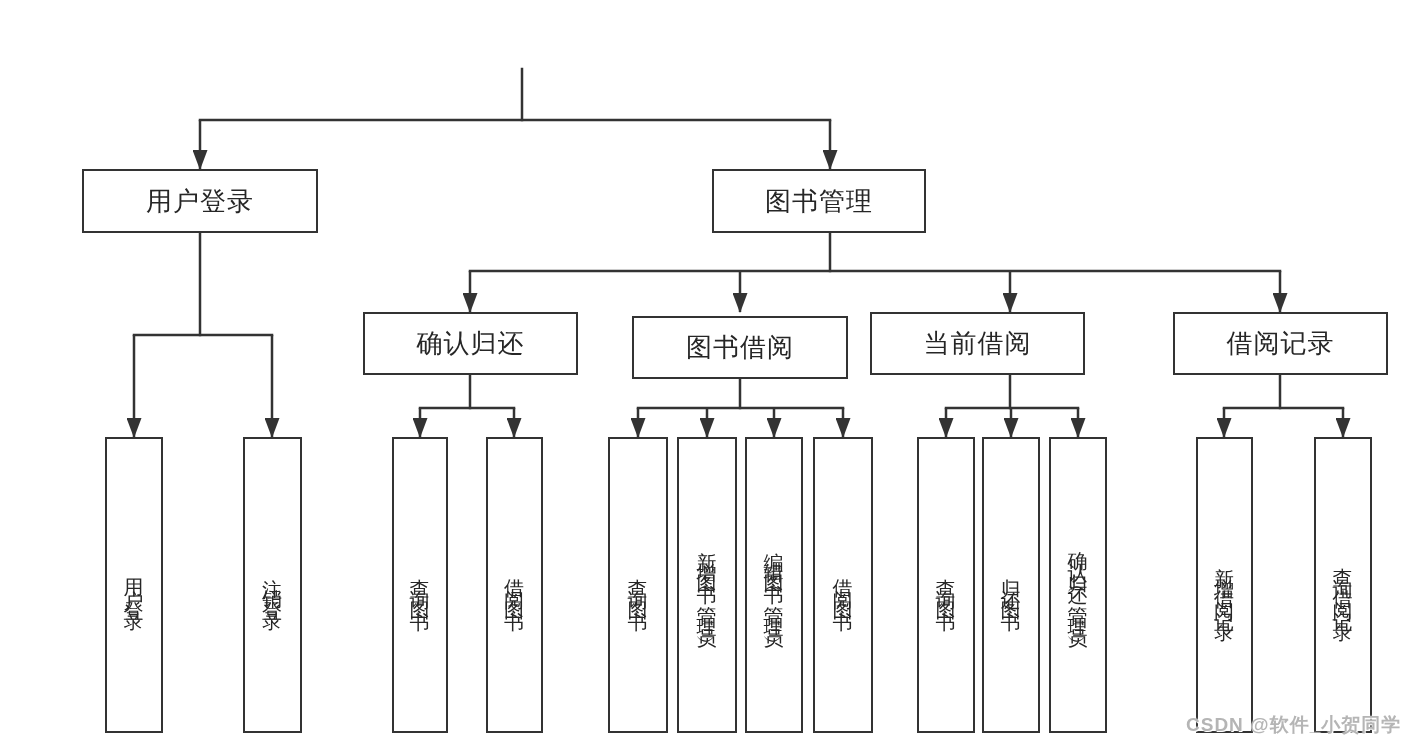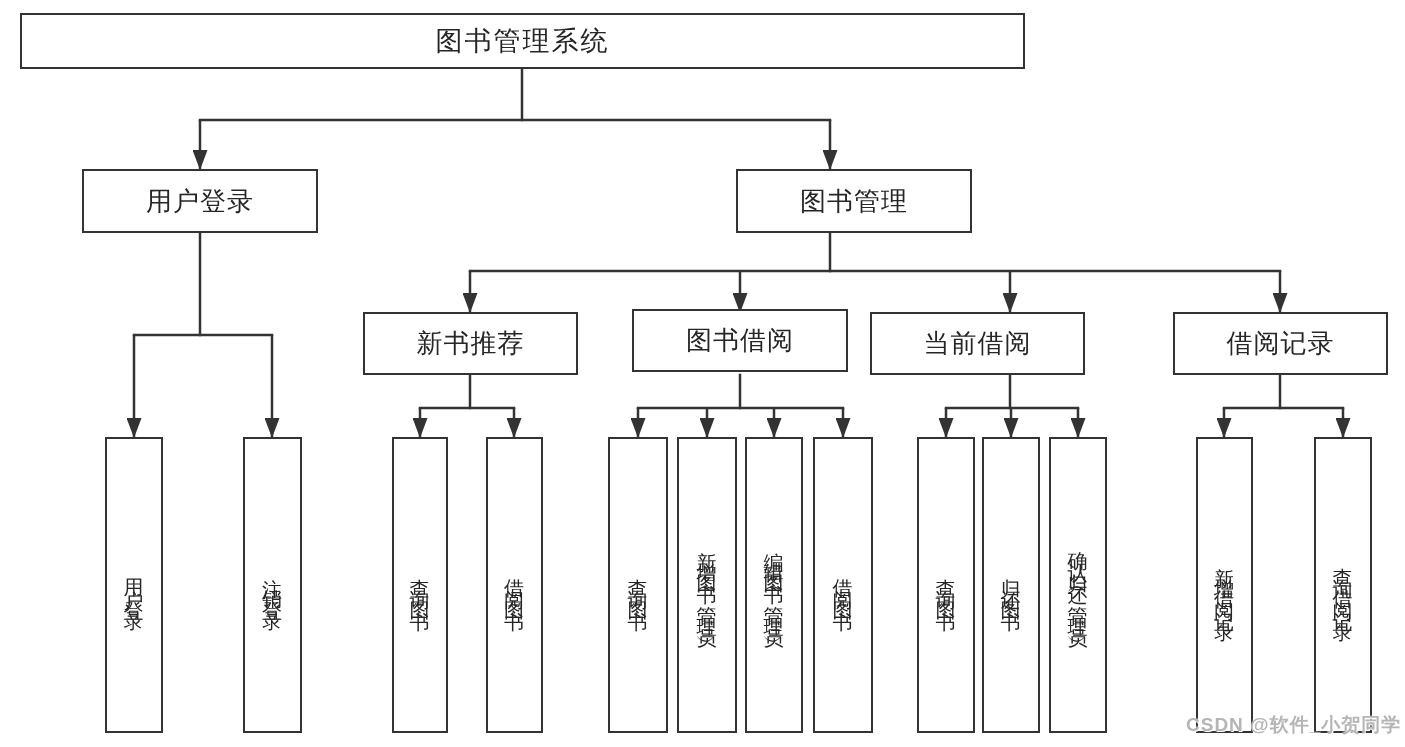--- a/index.html
+++ b/index.html
@@ -34,23 +34,23 @@
   .v-box {
     writing-mode: vertical-rl;
     text-orientation: mixed;
     font-size: 20px;
     letter-spacing: 11px;
     line-height: 1;
   }
   
   #root-box            { left: 20px;   top: 13px;  width: 1005px; height: 56px; }
   #user-login-box      { left: 82px;   top: 169px; width: 236px;  height: 64px; }
-  #book-management-box { left: 712px;  top: 169px; width: 236px;  height: 64px; margin-left: 24px; }
+  #book-management-box { left: 712px;  top: 169px; width: 214px;  height: 64px; }
   #recommend-box       { left: 363px;  top: 312px; width: 215px;  height: 63px; }
-  #borrowing-box       { left: 632px;  top: 309px; width: 216px;  height: 63px; }
+  #borrowing-box       { left: 632px;  top: 316px; width: 216px;  height: 63px; }
   #current-box         { left: 870px;  top: 312px; width: 215px;  height: 63px; }
   #records-box         { left: 1173px; top: 312px; width: 215px;  height: 63px; }
   .leaf { top: 437px; height: 296px; }
   #leaf-1  { left: 105px;  width: 58px; }
   #leaf-2  { left: 243px;  width: 59px; }
   #leaf-3  { left: 392px;  width: 56px; }
   #leaf-4  { left: 486px;  width: 57px; }
   #leaf-5  { left: 608px;  width: 60px; }
   #leaf-6  { left: 677px;  width: 60px; }
   #leaf-7  { left: 745px;  width: 58px; }
@@ -118,26 +118,25 @@
       <path d="M774,408 L774,437"></path>
       <path d="M843,408 L843,437"></path>
       <path d="M946,408 L946,437"></path>
       <path d="M1011,408 L1011,437"></path>
       <path d="M1078,408 L1078,437"></path>
       <path d="M1224,408 L1224,437"></path>
       <path d="M1343,408 L1343,437"></path>
     </g>
   </svg>
 
-  <div class="box h-label root-label" id="root-box">图书管理系统</div>
 
   <div class="box h-label" id="user-login-box">用户登录</div>
   <div class="box h-label" id="book-management-box">图书管理</div>
 
-  <div class="box h-label" id="recommend-box">新书推荐</div>
+  <div class="box h-label" id="recommend-box">确认归还</div>
   <div class="box h-label" id="borrowing-box">图书借阅</div>
   <div class="box h-label" id="current-box">当前借阅</div>
   <div class="box h-label" id="records-box">借阅记录</div>
 
   <div class="box v-box leaf" id="leaf-1">用户登录</div>
   <div class="box v-box leaf" id="leaf-2">注销登录</div>
   <div class="box v-box leaf" id="leaf-3">查询图书</div>
   <div class="box v-box leaf" id="leaf-4">借阅图书</div>
   <div class="box v-box leaf" id="leaf-5">查询图书</div>
   <div class="box v-box leaf" id="leaf-6">新增图书（管理员）</div>

